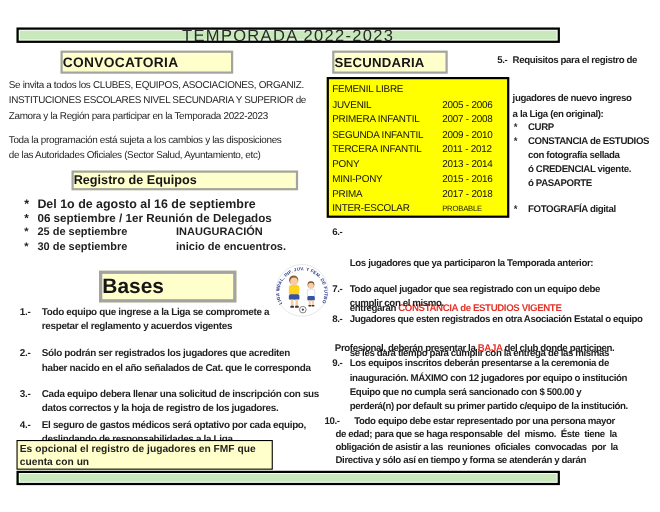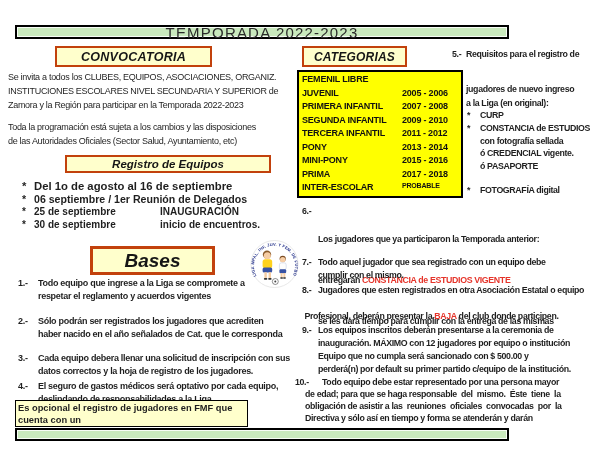--- a/index.html
+++ b/index.html
@@ -15,22 +15,22 @@
   .page{position:relative;width:600px;height:465px;background:#fff;overflow:hidden;}
   .abs{position:absolute;}
 
   
   .bar{background:var(--banner-green);border:2px solid #000;box-shadow:inset 0 0 0 1px rgba(255,255,255,.85);
        display:flex;align-items:center;justify-content:center;}
   #banner-top{left:15px;top:25px;width:494px;height:14px;font-size:15px;letter-spacing:1.2px;color:#2a2a2a;}
   #banner-bottom{left:15px;top:428px;width:494px;height:13px;}
 
   
-  .hbox{background:var(--box-cream);border:2px solid #c2410c;display:flex;align-items:center;justify-content:center;
-        font-weight:bold;color:#161616;font-style:italic;}
+  .hbox{background:var(--box-cream);border:2px solid #a3a3a3;display:flex;align-items:center;justify-content:flex-start;
+        font-weight:bold;color:#161616;}
   #convocatoria-box{left:55px;top:46px;width:157px;height:21px;font-size:12.5px;letter-spacing:.3px;}
   #registro-box{left:65px;top:155px;width:206px;height:18px;font-size:11.5px;}
   #bases-box{left:90px;top:246px;width:125px;height:29px;font-size:19px;border-width:3px;}
   #categorias-box{left:302px;top:46px;width:105px;height:21px;font-size:12px;letter-spacing:.2px;}
 
   
   .para{font-weight:normal;font-size:9px;letter-spacing:-0.3px;line-height:14px;white-space:pre;}
   #invite{left:8px;top:70px;}
   #program{left:8px;top:120px;}
 
@@ -54,21 +54,21 @@
 
   
   #note{left:15px;top:400px;width:233px;height:27px;background:var(--box-cream);border:1.5px solid #000;
         font-size:9.3px;font-weight:bold;line-height:12px;padding:1px 2px;}
   #note .line2{padding-left:30px;}
   .strong{font-weight:900;color:#000;}
 
   
   #cat-table{left:297px;top:70px;width:166px;height:128px;background:var(--table-yellow);border:2px solid #000;
              display:flex;flex-direction:column;justify-content:space-between;padding:2px 0 2px 3px;}
-  .cat-row{display:flex;align-items:flex-start;height:12px;font-weight:bold;font-size:9px;letter-spacing:-0.2px;color:#111;}
+  .cat-row{display:flex;align-items:flex-end;height:12px;font-weight:normal;font-size:9px;letter-spacing:-0.2px;color:#111;}
   .cat-row .name{width:100px;flex:none;}
   .years.small{font-size:7px;}
 
   
   .ritem{position:absolute;display:flex;font-size:8.8px;font-weight:bold;letter-spacing:-0.35px;line-height:13px;
          white-space:pre;color:var(--ink);}
   .ritem .num{flex:none;width:16px;}
   .num.n5{width:14px;}
   .num.n10{width:27px;}
   .red{color:var(--accent-red);}
@@ -195,21 +195,21 @@
   <div class="abs" id="note">
     <div class="line1">Es opcional el registro de jugadores en FMF que cuenta con un</div>
     <div class="line2">
       <span>seguro contra accidentes hasta por </span><span class="strong">$50,000</span>
     </div>
   </div>
 
   <div class="abs bar" id="banner-bottom"></div>
 
   <div class="abs hbox" id="categorias-box">
-    <span>CATEGORIAS</span>
+    <span>SECUNDARIA</span>
   </div>
 
   <div class="abs" id="cat-table">
     <div class="cat-row">
         <span class="name">FEMENIL LIBRE</span>
         <span class="years"></span>
       </div>
     <div class="cat-row">
         <span class="name">JUVENIL</span>
         <span class="years">2005 - 2006</span>

